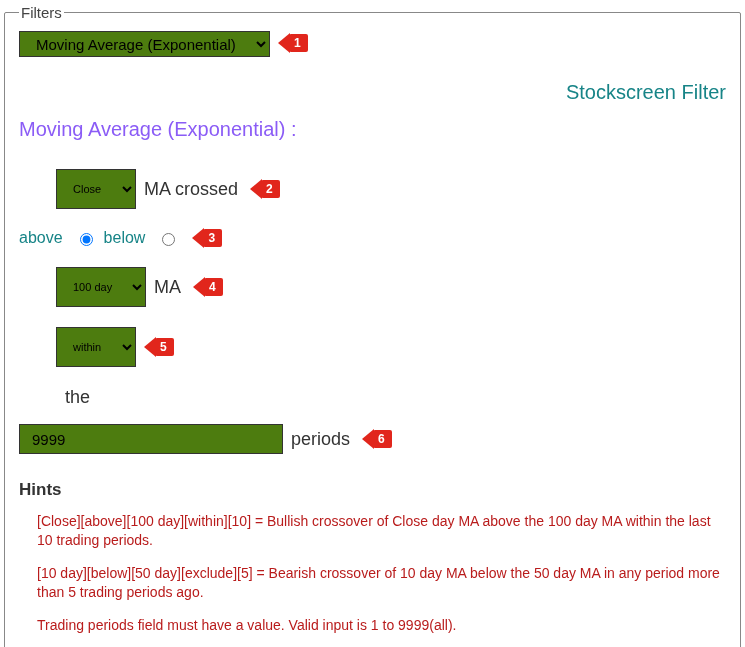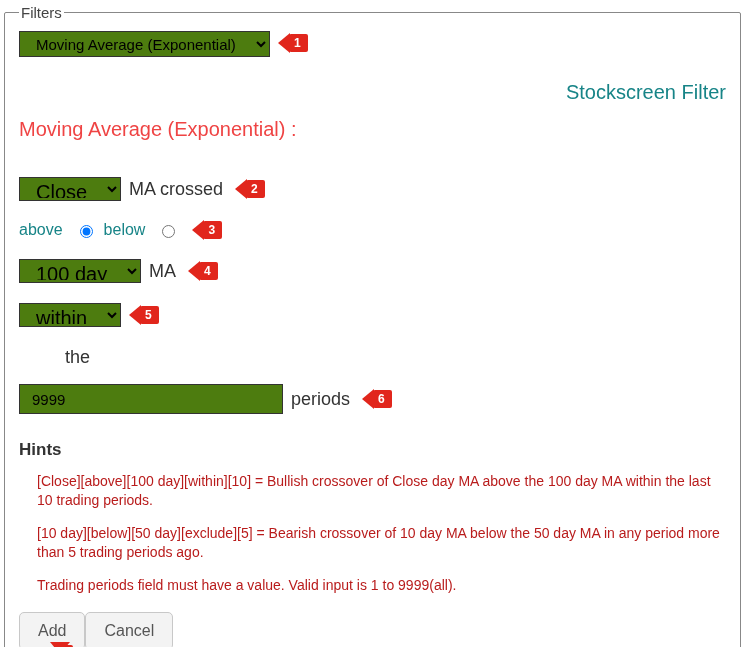--- a/index.html
+++ b/index.html
@@ -41,33 +41,34 @@
       min-width: 250px;
     }
     .title {
       text-align: right;
       color: #178487;
       font-size: 20px;
       margin-bottom: 14px;
     }
     .subtitle {
       font-size: 20px;
-      color: #ef4444;
-      margin-bottom: 36px;
+      color: #8b5cf6;
+      margin-bottom: 28px;
     }
     .row {
       margin-bottom: 20px;
       display: flex;
       align-items: center;
       gap: 8px;
       font-size: 18px;
     }
     .row select {
-      height: 24px;
-      font-size: 20px;
+      height: 40px;
+      font-size: 11px;
+      margin-left: 37px;
     }
     .row-label {
       font-size: 18px;
     }
     .radio-row label {
       color: #178487;
       font-size: 16px;
       margin-right: 4px;
     }
     .the-label {

